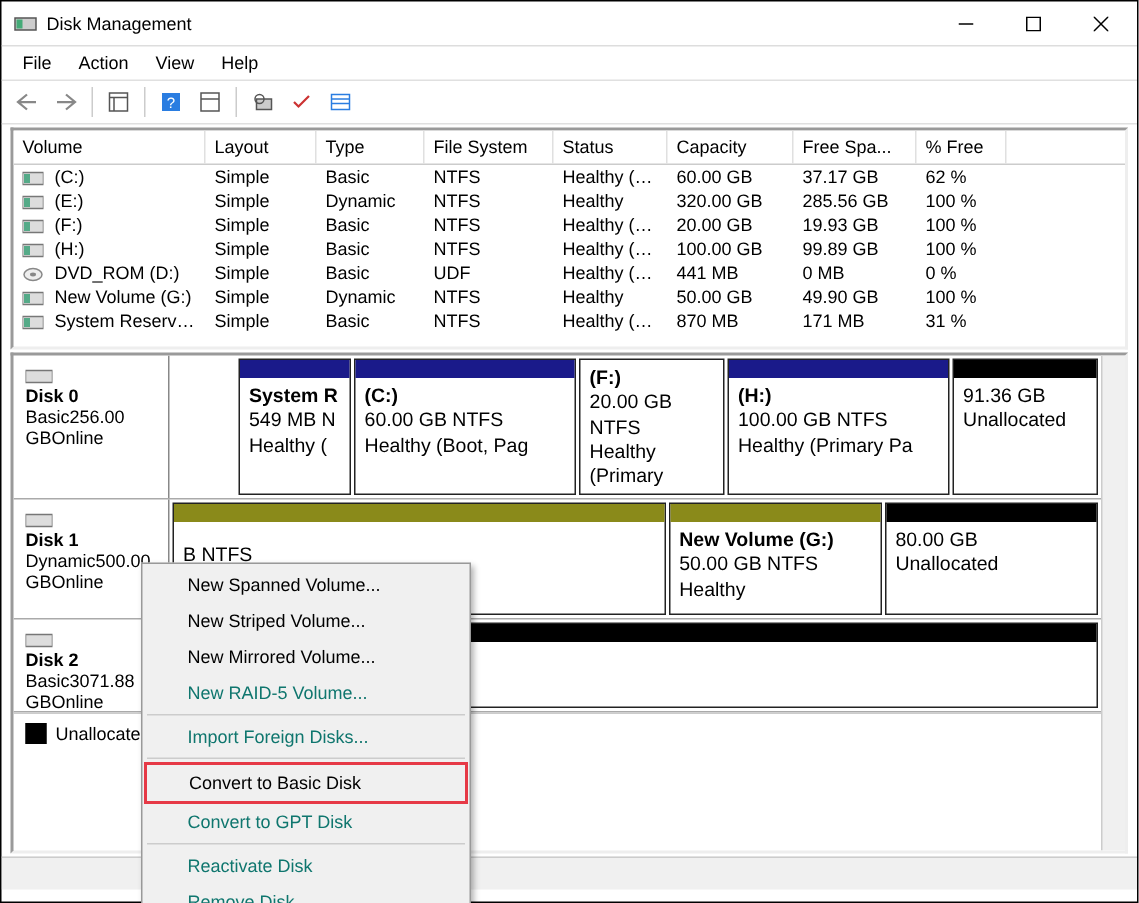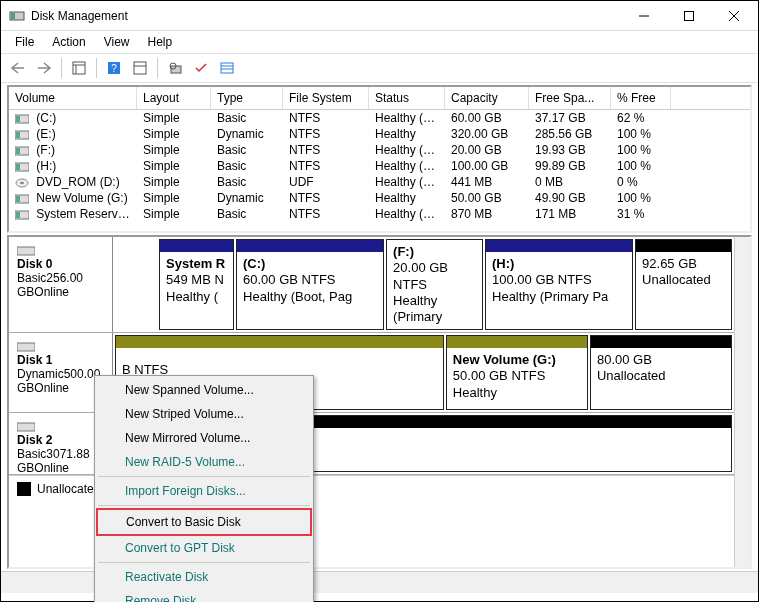--- a/index.html
+++ b/index.html
@@ -274,21 +274,21 @@
               <div class="part-body">
                 <b>(H:)</b>
                 <span>100.00 GB NTFS</span>
                 <span>Healthy (Primary Pa</span>
               </div>
             </div>
             <div class="part" style="flex: 1.3 1 0%;">
               <div class="part-top" style="background:#000"></div>
               <div class="part-body">
                 <b></b>
-                <span>92.65 GB</span>
+                <span>91.36 GB</span>
                 <span>Unallocated</span>
               </div>
             </div>
           </div>
         </div>
         <div class="disk-row" style="height: 80px;">
           <div class="disk-label"><svg width="18" height="12" style="vertical-align:middle">
               <rect x="0" y="2" width="18" height="8" fill="#ddd" stroke="#777"></rect>
             </svg> <b>Disk 1</b><span>Dynamic</span><span>500.00 GB</span><span>Online</span></div>
           <div class="disk-parts" style="padding-right: 18px;">

